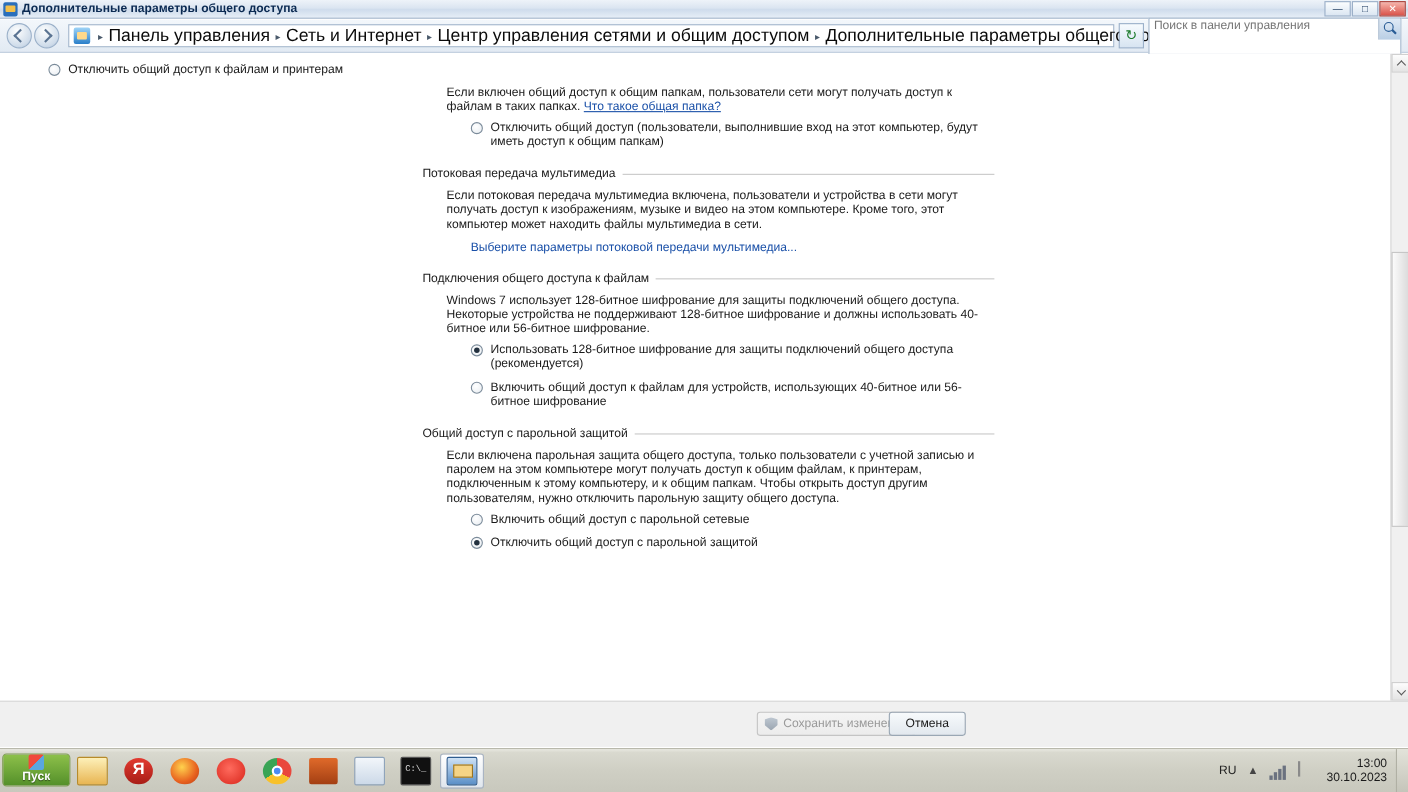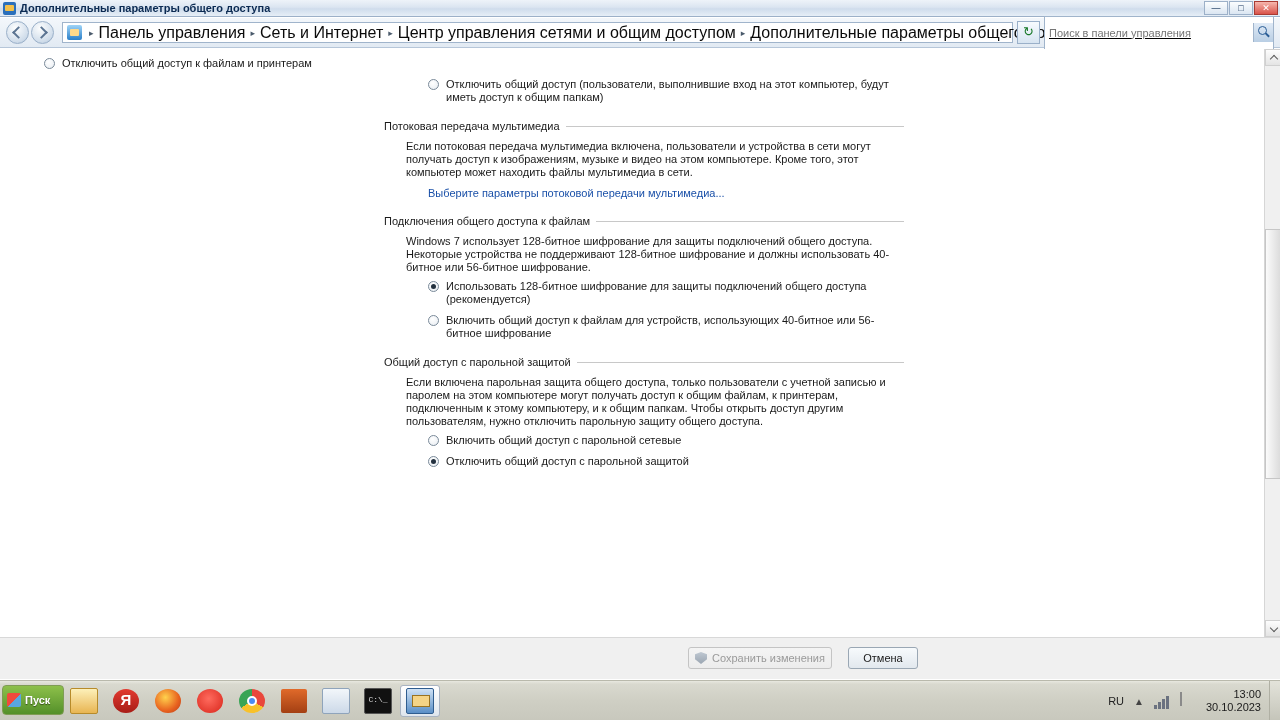--- a/index.html
+++ b/index.html
@@ -162,24 +162,23 @@
     color: #1a7a2a;
     font-size: 13px;
     line-height: 19px;
     text-align: center;
   }
   .searchbox {
     width: 230px; height: 34px;
     border: 1px solid #a0b4cb;
     background: #ffffff;
     display: flex;
-    align-items: center;
-    box-sizing: border-box;
-    flex: none;
-    text-decoration: underline;
+    align-items: flex-start;
+    box-sizing: border-box;
+    flex: none;
   }
   .searchbox input {
     border: 0;
     outline: none;
     flex: 1;
     font-size: 11px;
     font-family: "Liberation Sans", sans-serif;
     color: #333;
     padding: 0 4px;
     min-width: 0;
@@ -367,21 +366,21 @@
   }
   .btn.disabled {
     color: #9a9a9a;
     background: linear-gradient(to bottom, #f4f4f4, #ececec);
     border-color: #c4c4c4;
   }
   .btn.save {
     left: 688px; top: 647px; width: 144px;
   }
   .btn.cancel {
-    left: 848px; top: 647px; width: 70px;
+    left: 808px; top: 647px; width: 70px;
   }
   .shield {
     width: 12px; height: 12px;
     margin-right: 5px;
     background: linear-gradient(to bottom, #bfc8d2, #9aa5b1);
     clip-path: polygon(50% 0%, 100% 18%, 100% 60%, 50% 100%, 0% 60%, 0% 18%);
     flex: none;
   }
 
   
@@ -400,20 +399,21 @@
     border: 1px solid #7f9c54;
     border-radius: 4px;
     background: linear-gradient(to bottom, #8dc04a, #54902a);
     display: flex;
     align-items: center;
     color: #ffffff;
     font-size: 11px;
     font-weight: bold;
     box-sizing: border-box;
     text-shadow: 0 1px 1px rgba(0,0,0,.5);
+    flex-direction: column;
   }
   .start .flag {
     width: 14px; height: 14px;
     margin: 0 4px 0 4px;
     background:
       linear-gradient(to bottom right, #f04a3c 0 50%, #5aa6e0 50% 100%);
     border-radius: 2px;
     flex: none;
   }
   .tasks {
@@ -542,20 +542,24 @@
 </div>
 
 <div class="content">
   <div class="page">
 
     <div class="radio-row firstrow">
       <span class="radio"></span>
       <span class="radio-label">Отключить общий доступ к файлам и принтерам</span>
     </div>
 
+    <p class="para" style="margin-left:406px;">
+      <span>Если включен общий доступ к общим папкам, пользователи сети могут получать доступ к файлам в таких папках.</span>
+      <span class="link">Что такое общая папка?</span>
+    </p>
     <div class="radio-row" style="margin-left:428px;justify-content:center;">
       <span class="radio"></span>
       <span class="radio-label">Отключить общий доступ (пользователи, выполнившие вход на этот компьютер, будут иметь доступ к общим папкам)</span>
     </div>
 
     <div class="section">
       <div class="sec-head">
         <span class="sec-title">Потоковая передача мультимедиа</span>
         <span class="sec-rule"></span>
       </div>

